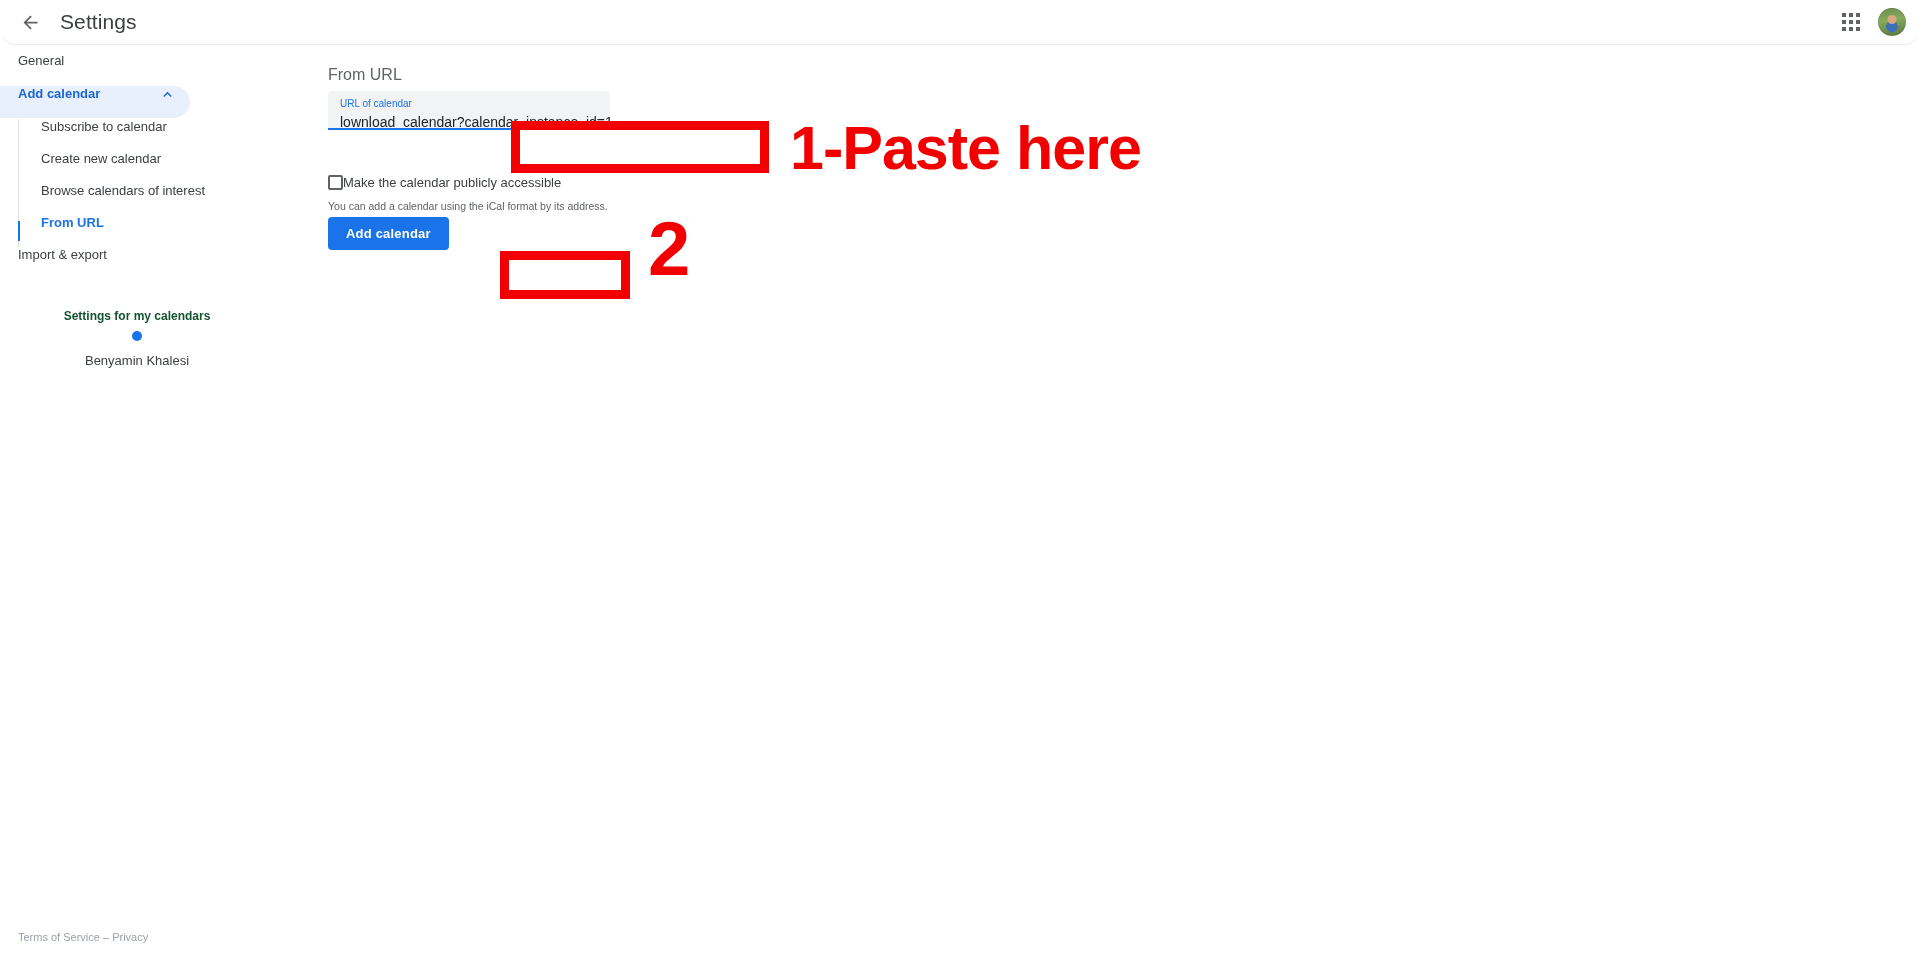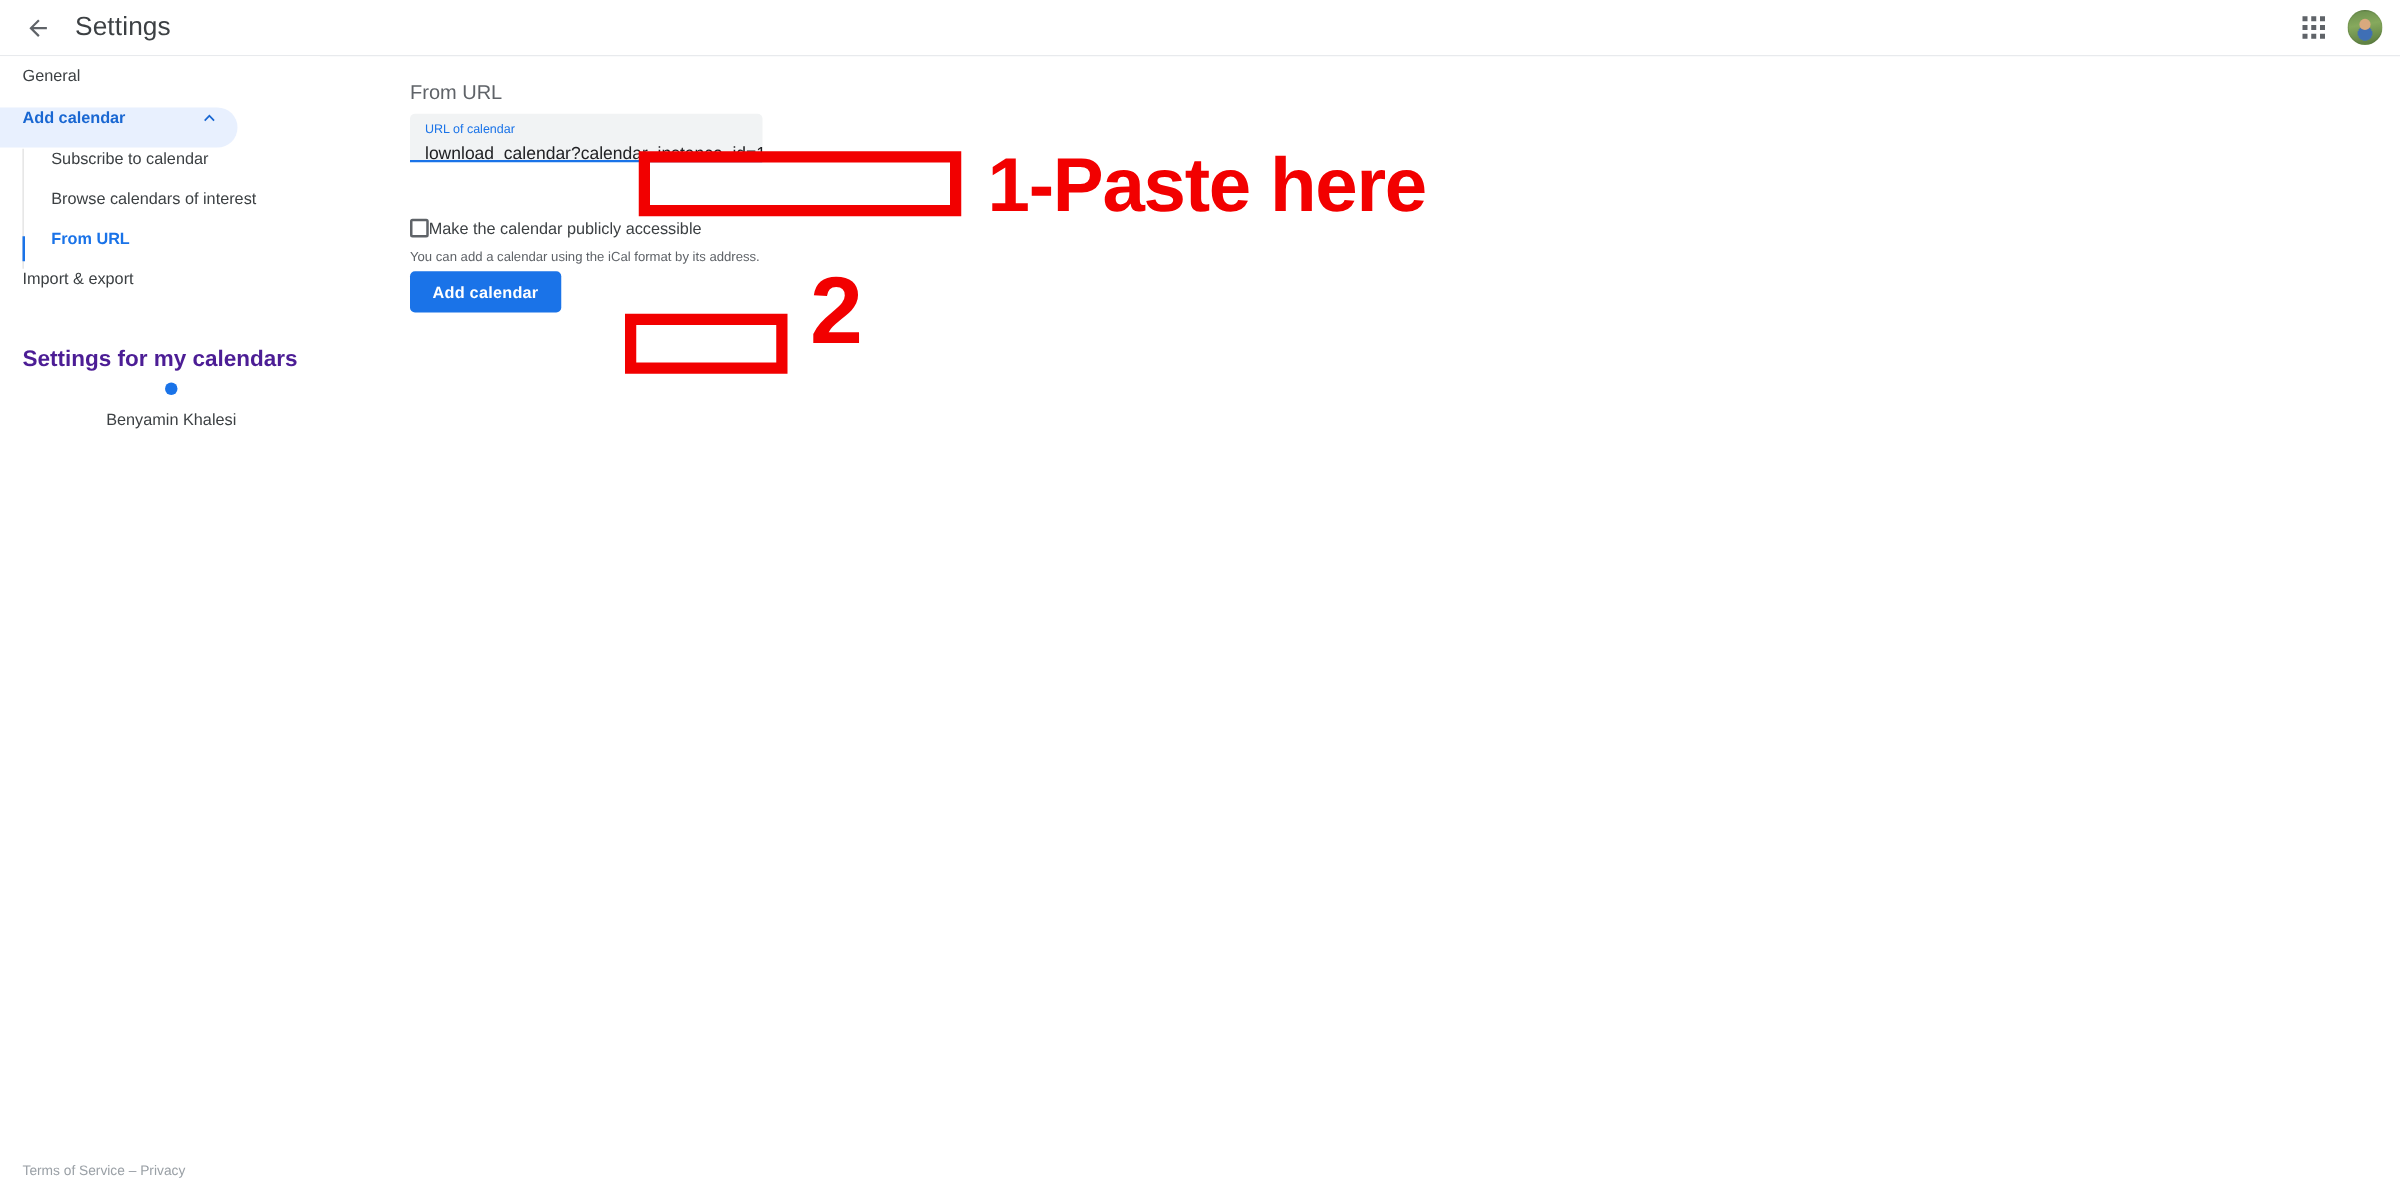--- a/index.html
+++ b/index.html
@@ -10,21 +10,21 @@
     color:#3c4043;
     overflow:hidden;
   }
   body { position:relative; }
 
   
   .header {
     position:absolute; top:0; left:0; width:1920px; height:45px;
     background:#ffffff;
     border-bottom:1px solid #e8eaed;
-    display:flex; align-items:center;
+    display:flex; align-items:center;border-radius:16px;
   }
   .back-btn {
     width:44px; height:44px; margin-left:8px;
     display:flex; align-items:center; justify-content:center;
     border-radius:50%; cursor:pointer;
   }
   .header-title {
     font-size:21px; color:#3c4043; margin-left:8px;
     letter-spacing:0.1px;
   }
@@ -83,22 +83,22 @@
     padding-left:22px; font-size:13px; color:#3c4043;
     cursor:pointer; position:relative;
   }
   .sub-item.active { color:#1a73e8; font-weight:600; }
   .sub-item.active::before {
     content:""; position:absolute; left:-1px; top:6px;
     width:2px; height:20px; background:#1a73e8;
   }
 
   .section-title {
-    font-size:18px; font-weight:600; color:#4c1d95;
-    padding-left:18px; margin-top:30px; margin-bottom:8px;
+    font-size:12px; font-weight:600; color:#14532d;
+    padding-left:18px; margin-top:30px; margin-bottom:8px;text-align:center;
   }
   .cal-item {
     height:30px; display:flex; align-items:center;
     padding-left:18px; font-size:13px; color:#3c4043;
     cursor:pointer; gap:12px;flex-direction:column;
   }
   .cal-dot { width:10px; height:10px; border-radius:50%; flex:none; }
 
   .footer {
     position:absolute; left:18px; bottom:12px;
@@ -214,20 +214,23 @@
         <path fill="#1967d2" d="M7.41 15.41L12 10.83l4.59 4.58L18 14l-6-6-6 6z"></path>
       </svg>
     </span>
   </div>
 
   <div class="sub-group">
     <div class="sub-item">
       <span>Subscribe to calendar</span>
     </div>
     <div class="sub-item">
+      <span>Create new calendar</span>
+    </div>
+    <div class="sub-item">
       <span>Browse calendars of interest</span>
     </div>
     <div class="sub-item active">
       <span>From URL</span>
     </div>
   </div>
 
   <div class="nav-item">
     <span>Import &amp; export</span>
   </div>

